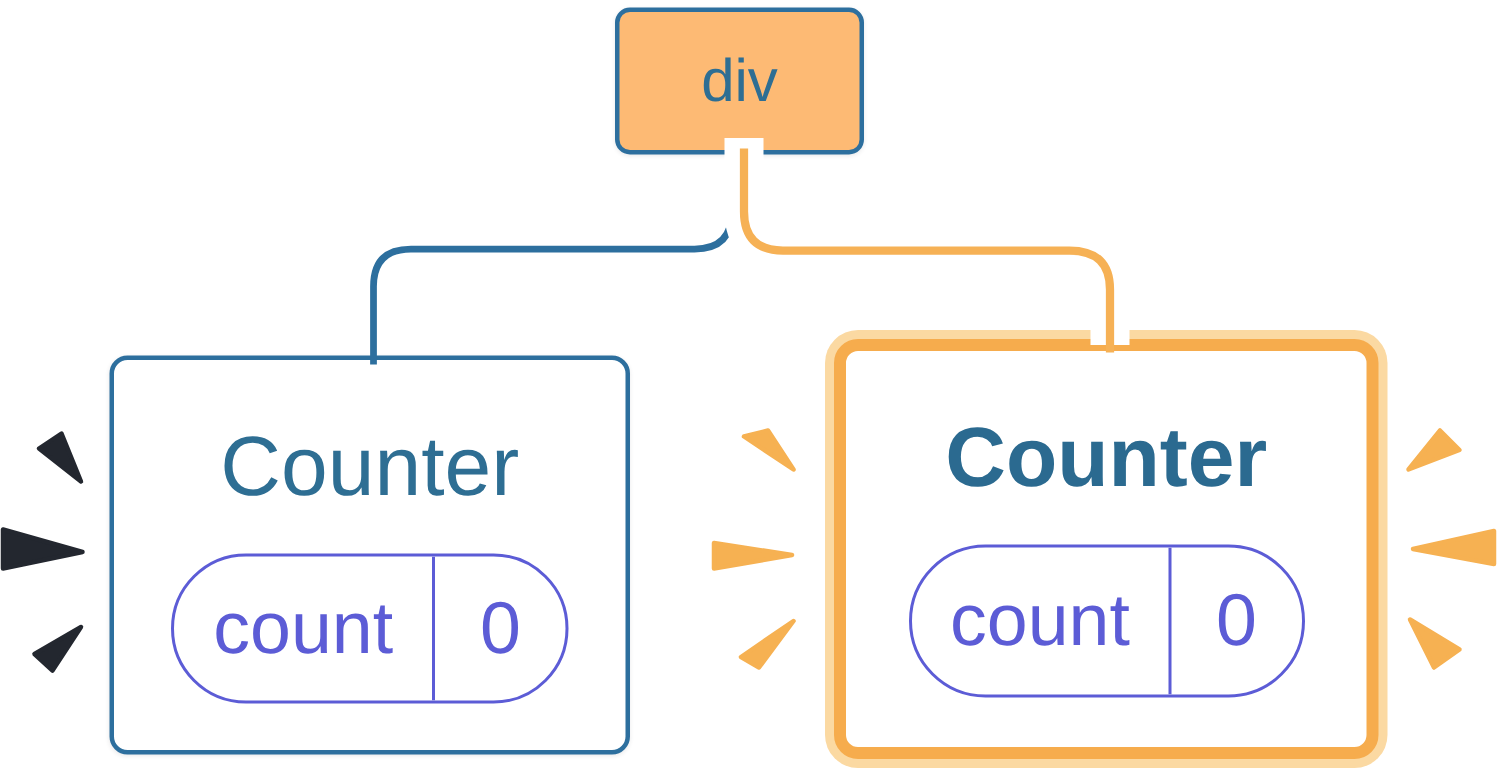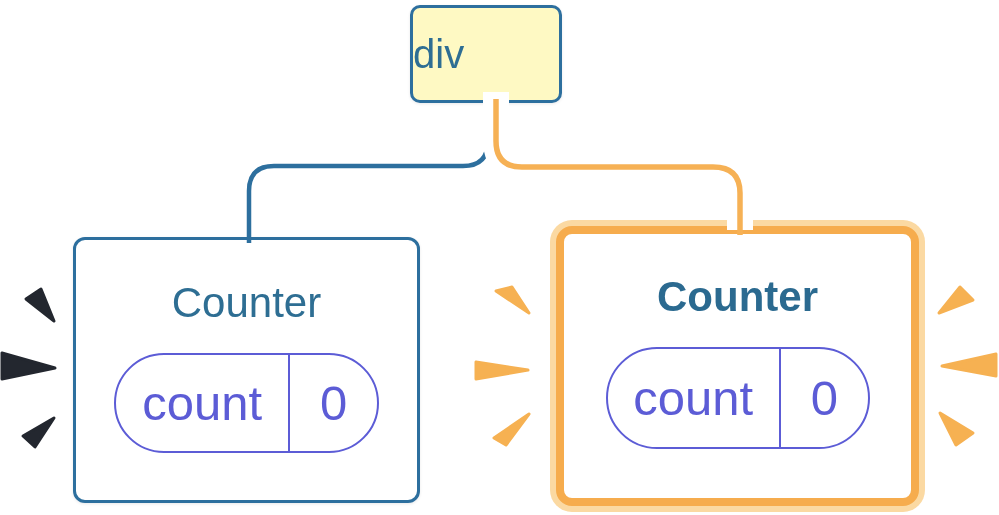--- a/index.html
+++ b/index.html
@@ -9,26 +9,26 @@
     height: 515px;
     background: #ffffff;
     overflow: hidden;
     font-family: "Liberation Sans", sans-serif;
   }
 
   
   .node-div {
     position: absolute;
     left: 410px; top: 5px;
-    width: 152px; height: 98px;
+    width: 166px; height: 98px;
     box-sizing: border-box;
-    background: #fef9c3;
+    background: #fdba74;
     border: 3.5px solid #2D6F9E;
     border-radius: 10px;
-    display: flex; align-items: center; justify-content: flex-start;
+    display: flex; align-items: center; justify-content: center;
     box-shadow: 0 1px 3px rgba(35,39,47,0.10);
     z-index: 2;
   }
   .node-div .label {
     font-size: 40px;
     color: #2E6E93;
     font-weight: 400;
   }
 
   
@@ -51,21 +51,21 @@
   }
   .card-right {
     left: 556px; top: 226px;
     width: 363px; height: 280px;
     border: 8px solid #F6AC4D;
     border-radius: 16px;
     padding-top: 40px;
     box-shadow: 0 0 0 6px #FBD9A2;
   }
   .card-title {
-    font-size: 42px;
+    font-size: 56px;
     line-height: 1.1;
     color: #2E6E93;
     font-weight: 400;
     text-align: center;
   }
   .card-right .card-title {
     font-weight: 700;
     color: #2B6A90;
   }
 

